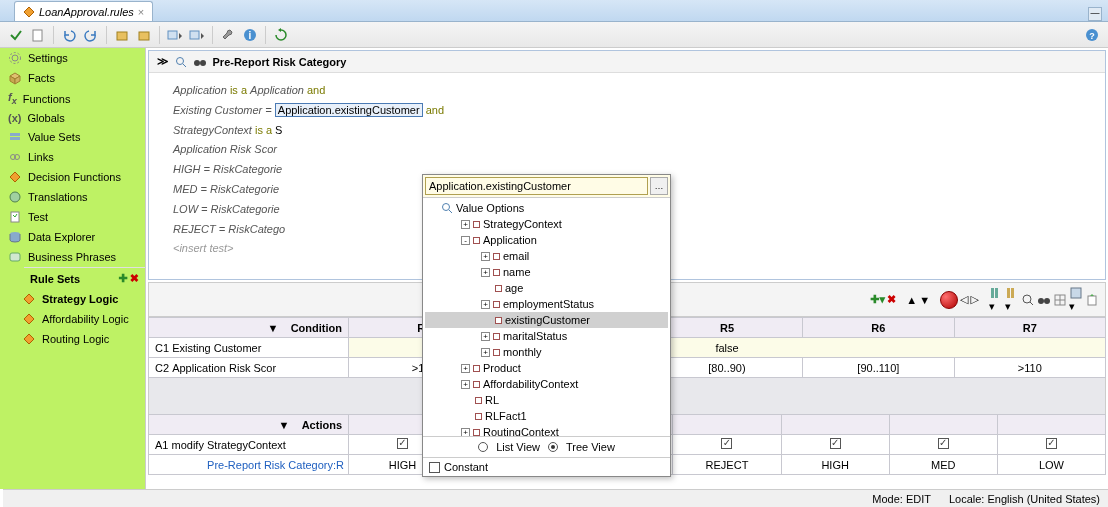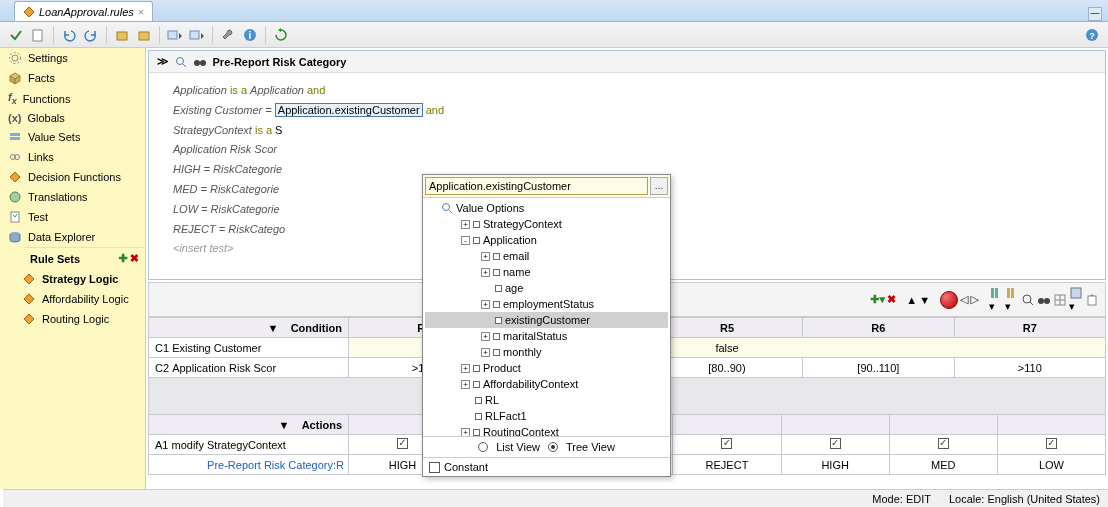--- a/index.html
+++ b/index.html
@@ -63,21 +63,21 @@
   border-radius: 2px;
 }
 .tb-sep { width: 1px; height: 18px; background: #ccc; margin: 0 3px; }
 .tb-help { margin-left: auto; }
 .main-area {
   display: flex;
   height: calc(100% - 22px - 26px - 18px);
 }
 .sidebar {
   width: 146px;
-  background: #fef9c3;
+  background: #bef264;
   border-right: 1px solid #ccc;
   overflow-y: auto;
 }
 .sb-item {
   display: flex;
   align-items: center;
   gap: 6px;
   padding: 3px 8px;
   cursor: pointer;
 }
@@ -421,20 +421,28 @@
           <span>Test</span>
         </div>
         <div class="sb-item">
           <span class="icon">
             <svg width="14" height="14">
               <ellipse cx="7" cy="4" rx="5" ry="2" fill="#8ac"></ellipse>
               <path d="M2 4 L2 10 A5 2 0 0 0 12 10 L12 4" fill="#8ac" stroke="#678"></path>
             </svg>
           </span>
           <span>Data Explorer</span>
+        </div>
+        <div class="sb-item">
+          <span class="icon">
+            <svg width="14" height="14">
+              <rect x="2" y="3" width="10" height="8" rx="2" fill="#d0e8d0" stroke="#6a6"></rect>
+            </svg>
+          </span>
+          <span>Business Phrases</span>
         </div>
       </div>
     <div class="sb-header">
       <span>Rule Sets</span>
       <span class="sb-header-actions">
         <span class="plus-icon">✚</span>
         <span class="x-icon">✖</span>
       </span>
     </div>
     <div id="sb-rulesets">

